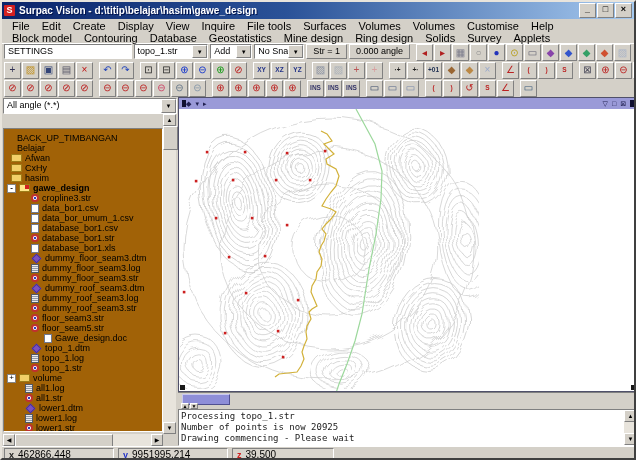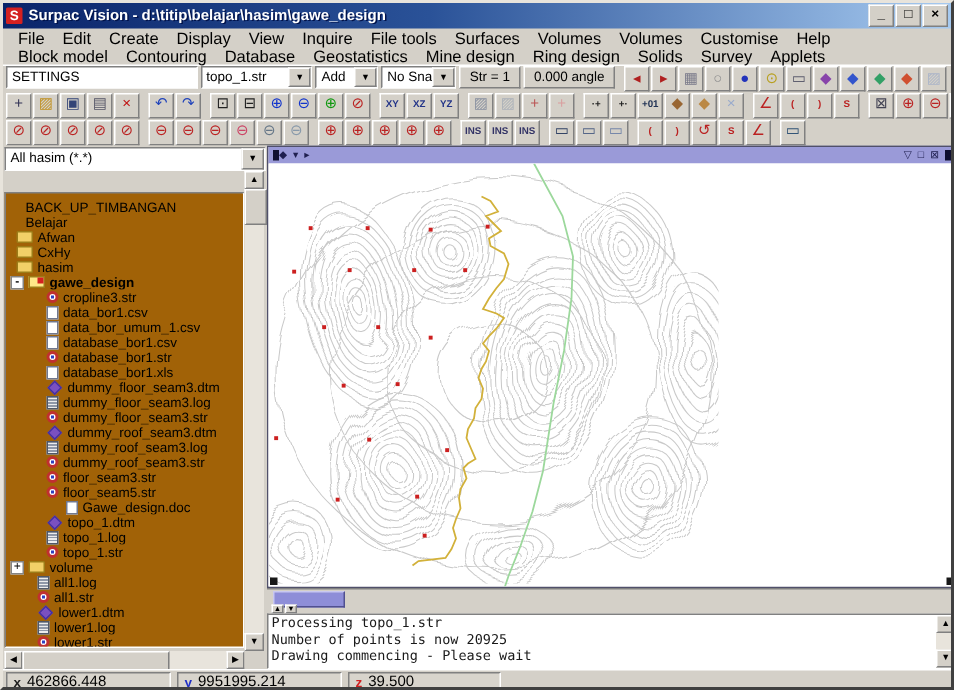--- a/index.html
+++ b/index.html
@@ -405,21 +405,21 @@
         <span class="g" style="color: rgb(187, 34, 34);">∠</span>
       </div>
       <span class="tsep"></span>
       <div class="tbtn raised">
         <span class="g" style="color: rgb(51, 85, 119);">▭</span>
       </div>
     </div>
 
   <div id="filepanel">
     <div id="filter-combo" class="combo sunken">
-      <span class="ctxt">All hasim (*.*)</span>
+      <span class="ctxt">All angle (*.*)</span>
       <span class="cbtn raised">▼</span>
     </div>
     <div id="tree">
         <div class="trow" style="padding-left: 12px;">
           <span class="tl">BACK_UP_TIMBANGAN</span>
         </div>
         <div class="trow" style="padding-left: 12px;">
           <span class="tl">Belajar</span>
         </div>
         <div class="trow" style="padding-left: 6px;">

